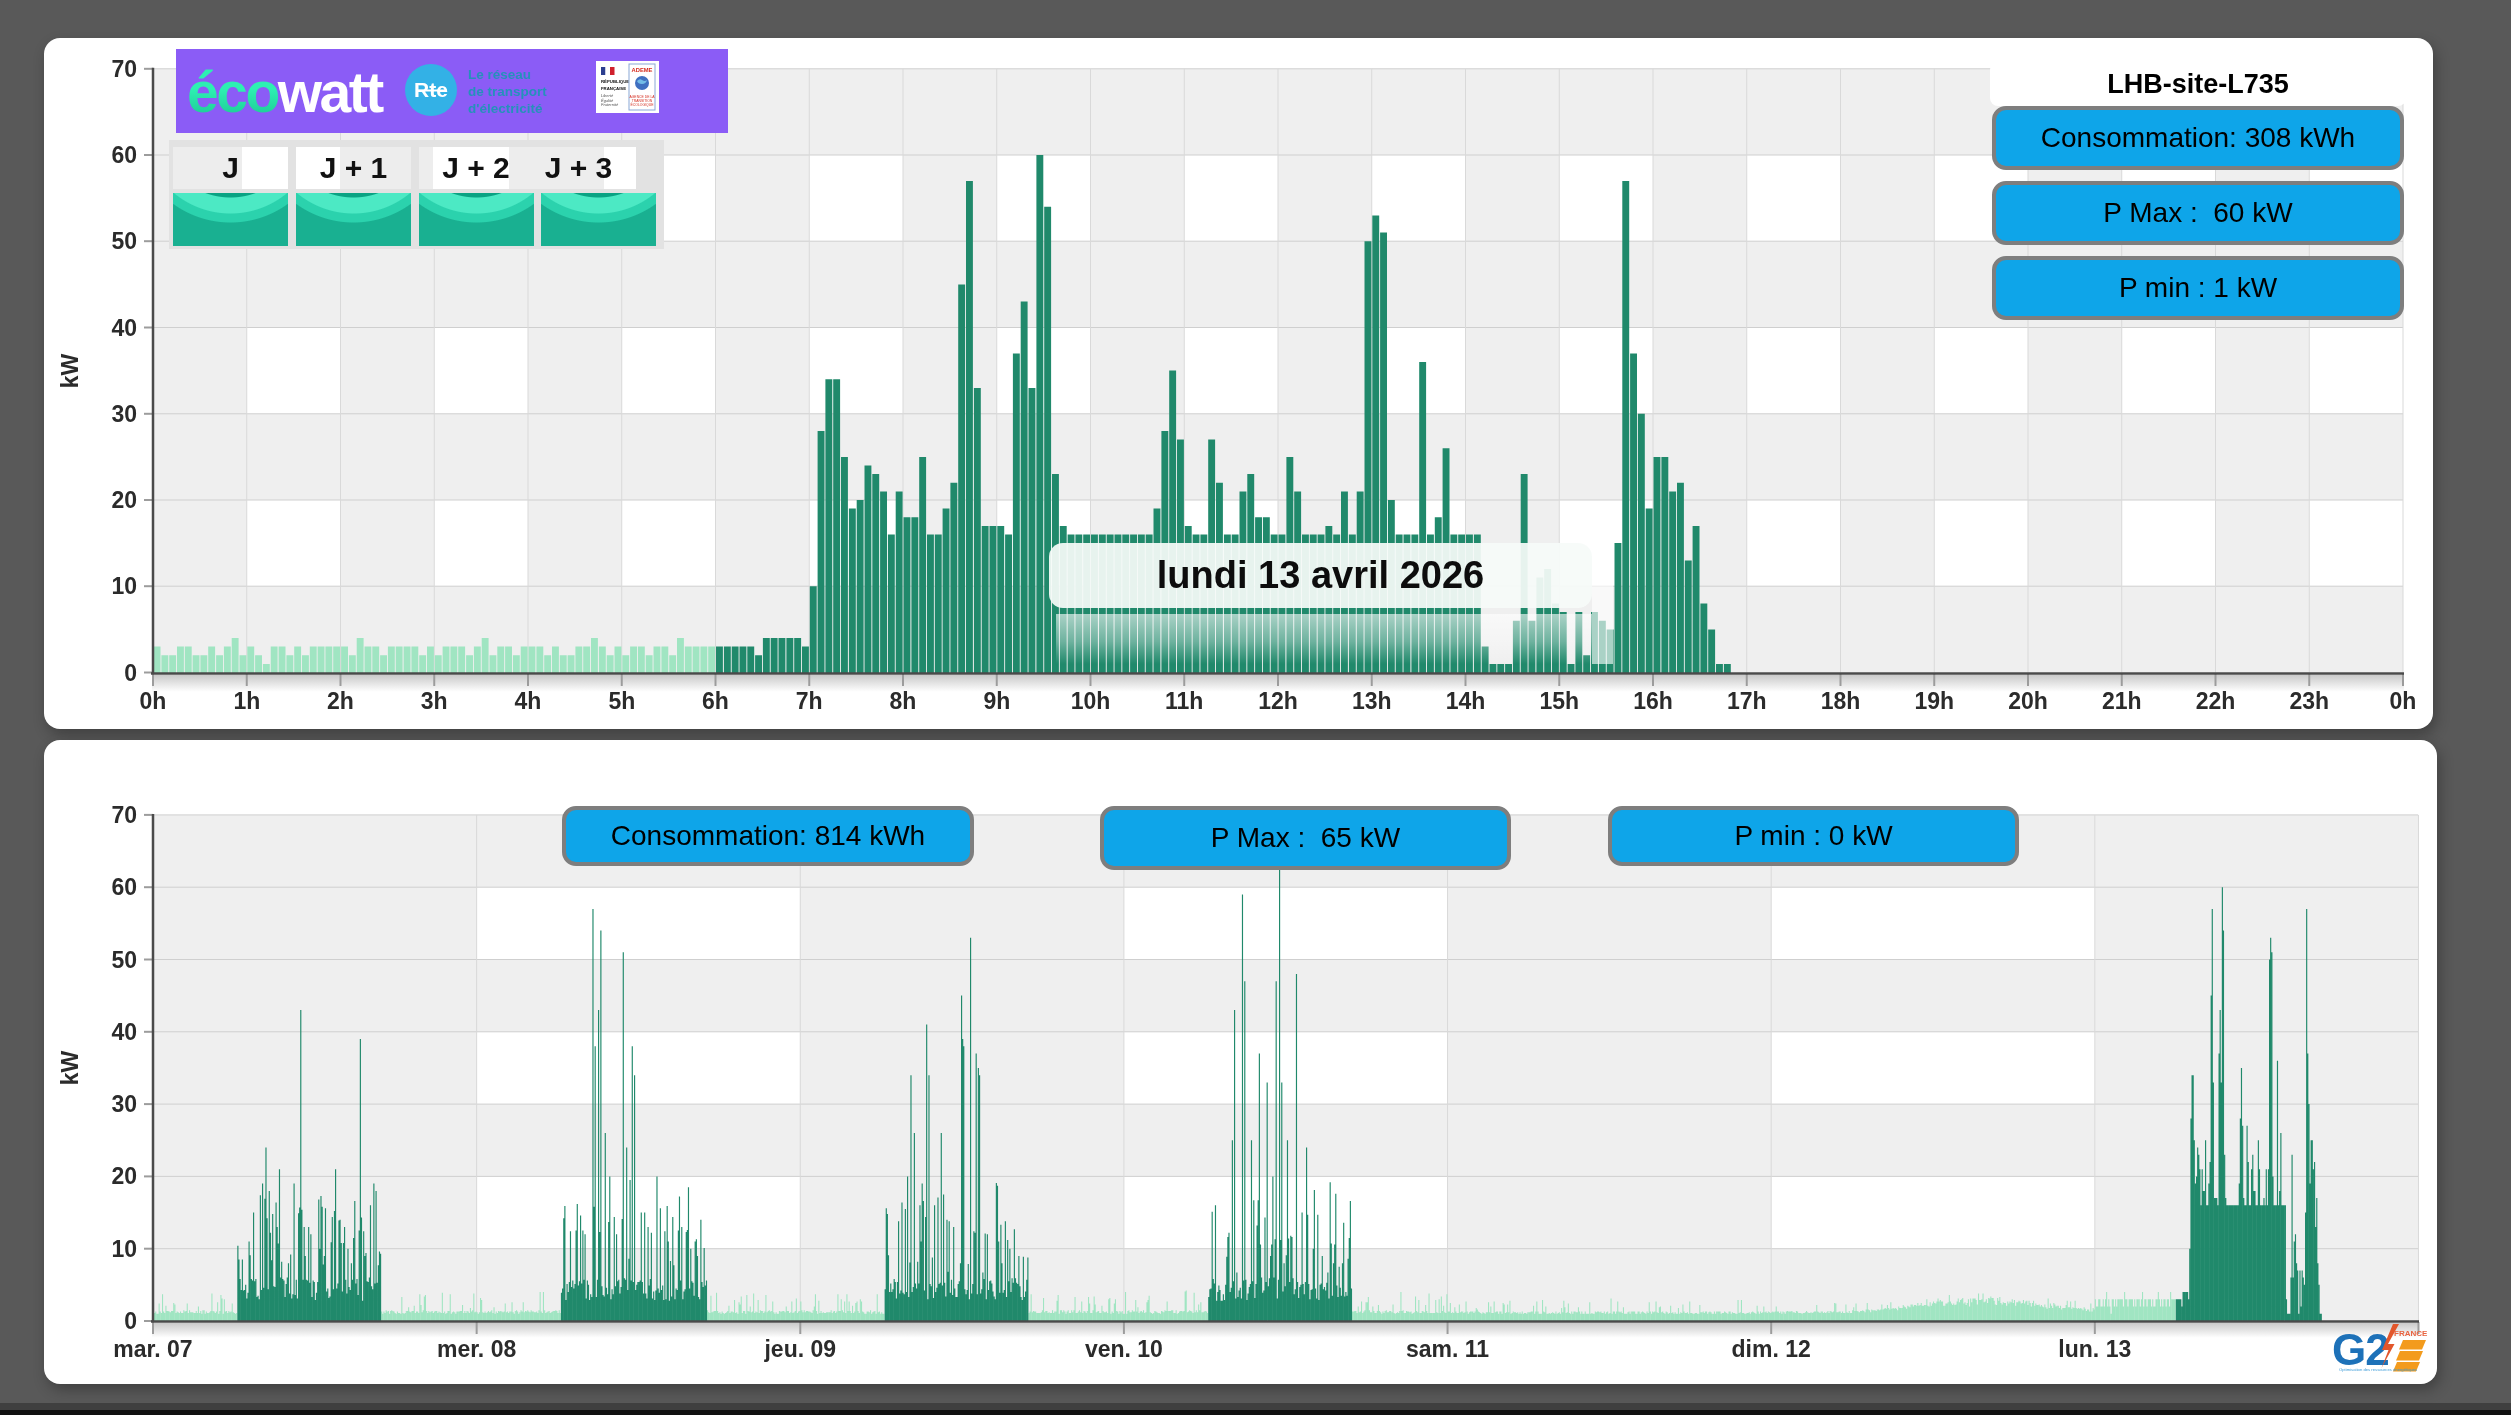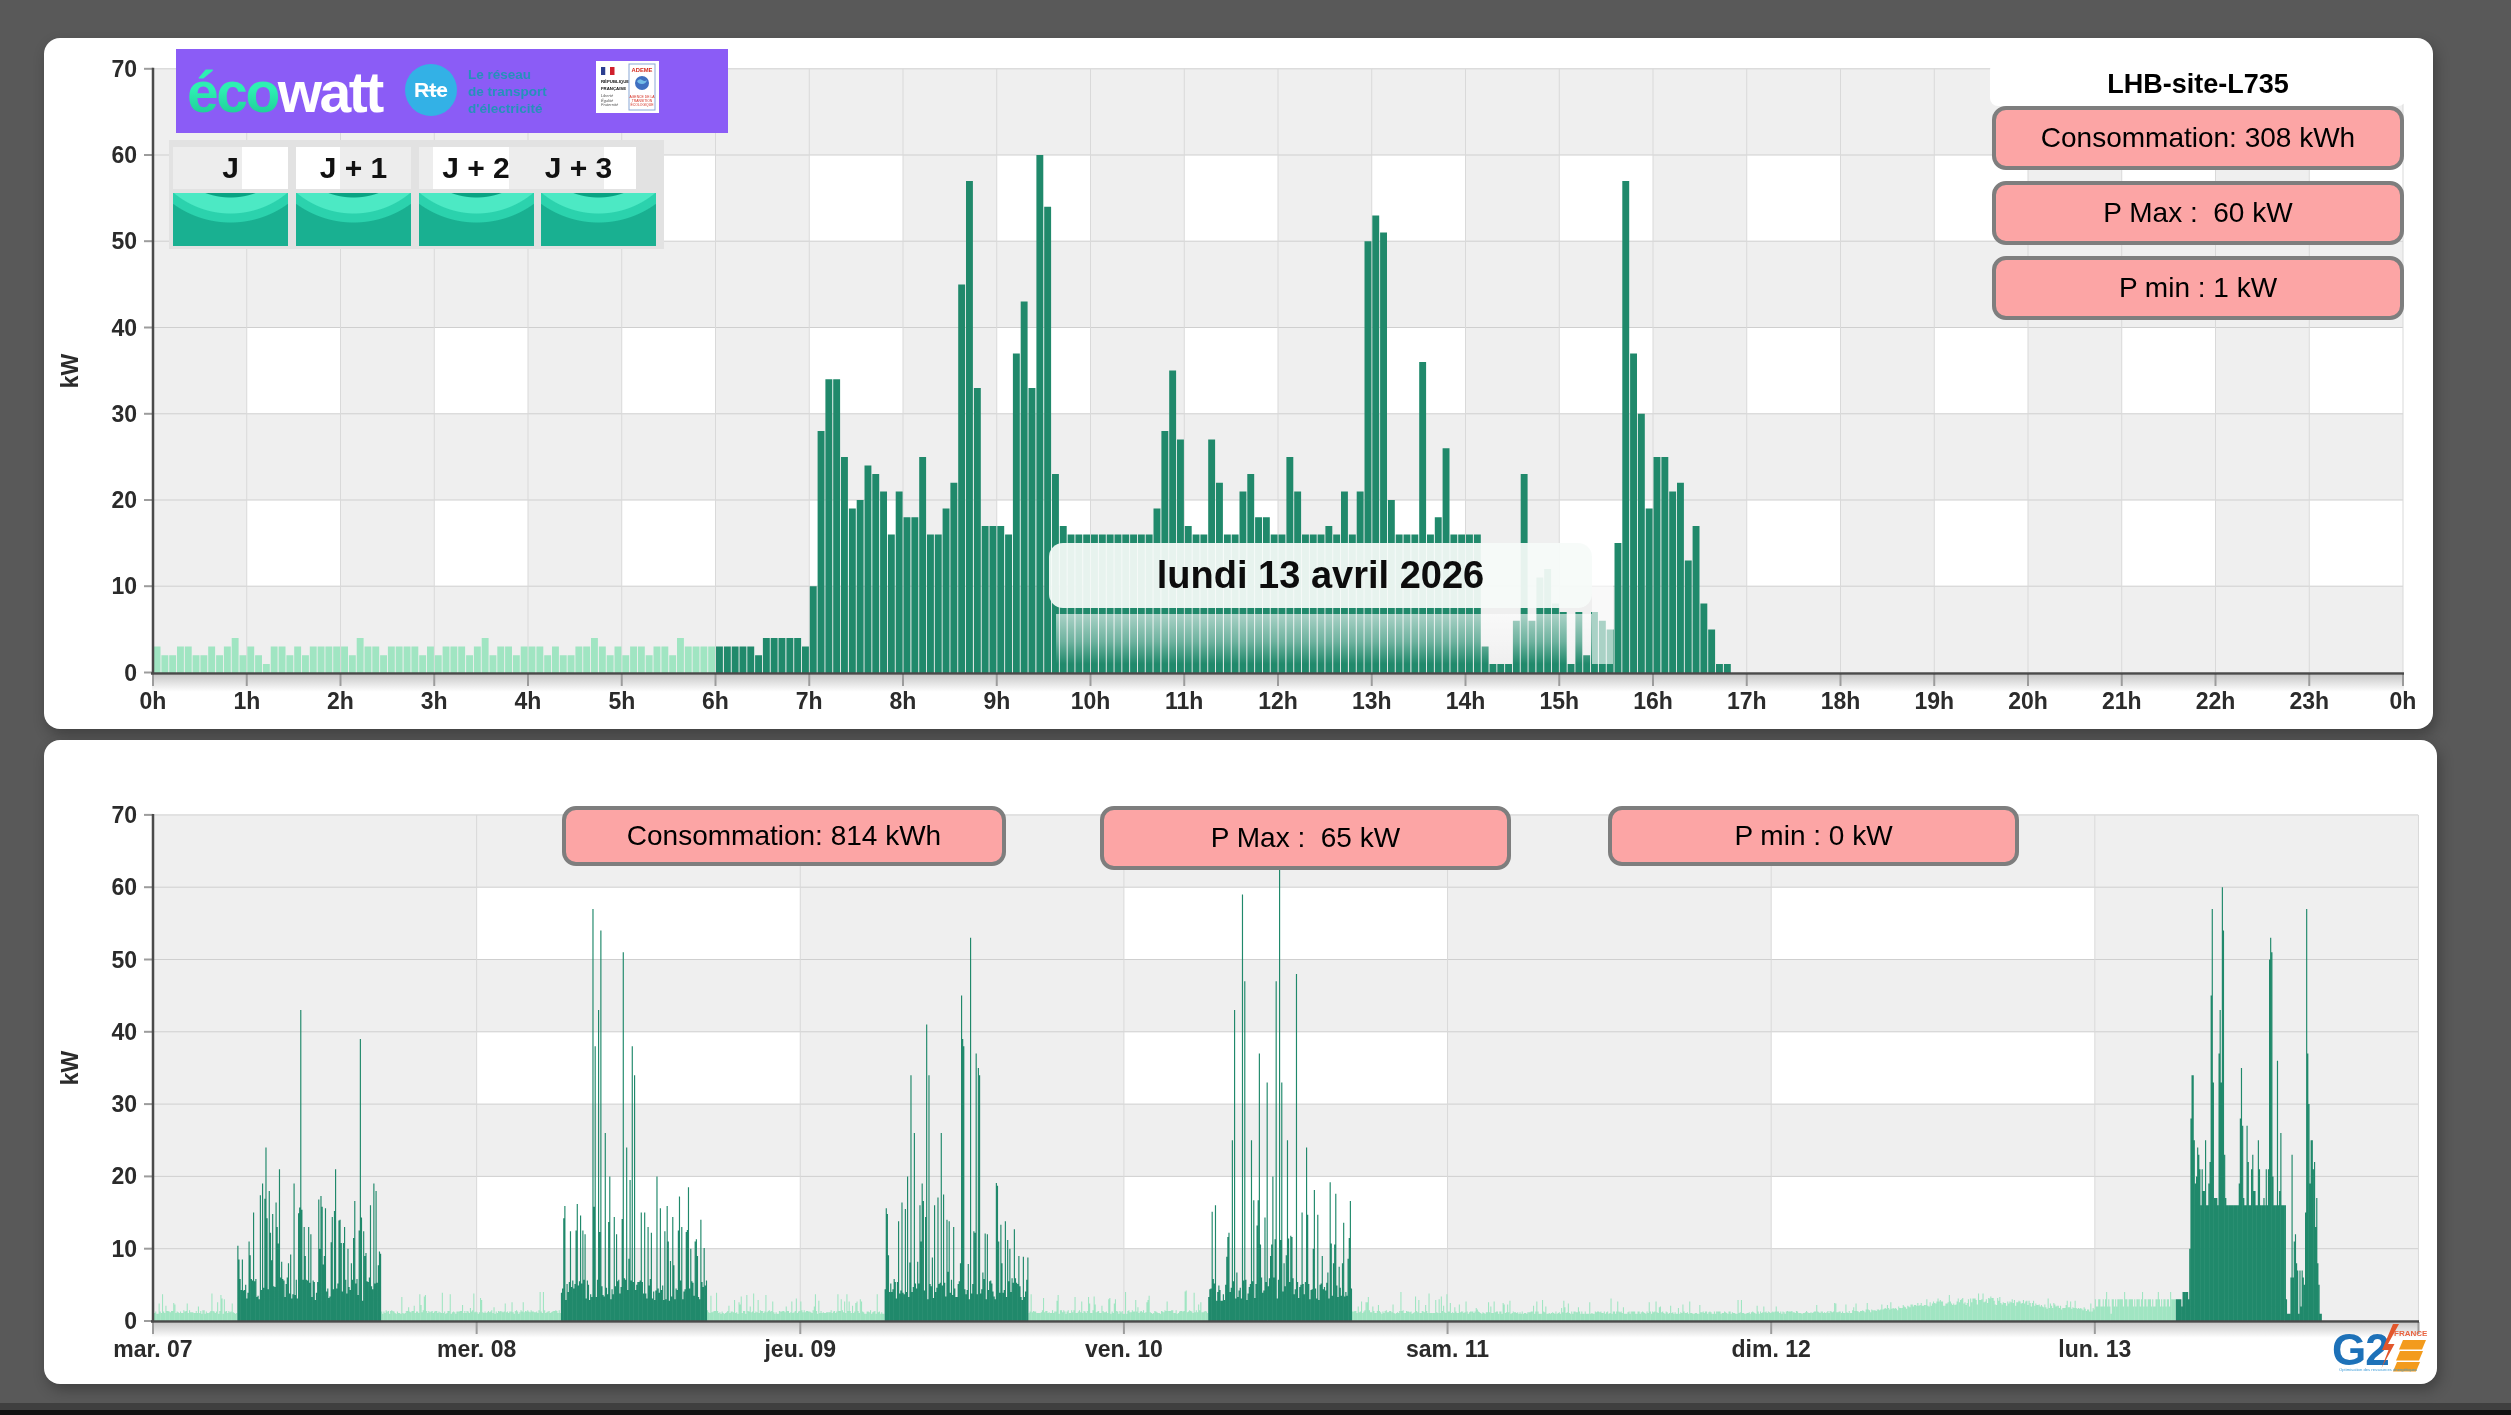--- a/index.html
+++ b/index.html
@@ -1,20 +1,20 @@
 <!DOCTYPE html>
 <html><head><meta charset="utf-8"><style>
 * { margin:0; padding:0; box-sizing:border-box; }
 html,body { width:2511px; height:1415px; background:#595959; font-family:"Liberation Sans",sans-serif; overflow:hidden; }
 .panel { position:absolute; background:#fff; border-radius:16px; box-shadow:3px 6px 14px rgba(0,0,0,0.28); }
 #p1 { left:44px; top:38px; width:2389px; height:691px; }
 #p2 { left:44px; top:740px; width:2393px; height:644px; }
 svg { position:absolute; left:0; top:0; }
 .tick { font:bold 23px "Liberation Sans",sans-serif; fill:#2b2b2b; }
-.ibox { position:absolute; background:#fca5a5; border:4px solid #7e7e7e; border-radius:14px;
+.ibox { position:absolute; background:#0ea5e9; border:4px solid #7e7e7e; border-radius:14px;
         display:flex; align-items:center; justify-content:center;
         font:28px "Liberation Sans",sans-serif; color:#000; }
 #lhb { position:absolute; left:1946px; top:24px; width:416px; height:44px; background:#fff; border-radius:8px;
        display:flex; align-items:center; justify-content:center; font:bold 27px "Liberation Sans",sans-serif; }
 #datebox { position:absolute; left:1005px; top:505px; width:543px; height:65px;
   background:rgba(246,251,249,0.93); border-radius:14px; display:flex; align-items:center; justify-content:center;
   font:bold 38px "Liberation Sans",sans-serif; color:#0d0d0d; }
 .jcell { position:absolute; top:7px; width:115px; height:42px;
   display:flex; align-items:center; justify-content:center; font:bold 30px "Liberation Sans",sans-serif; color:#111; }
 .gauge { position:absolute; top:53px; width:115px; height:53px;
@@ -298,18 +298,18 @@
   <g>
     <text x="2332" y="1365" font-size="44" font-weight="bold" fill="#1d71b8" font-family="Liberation Sans" letter-spacing="-1">G2</text>
     <path d="M2393 1324 l-11 26 h6.5 l-7 18 13 -24 h-6.5 l11 -20 Z" fill="#e2562b"></path>
     <text x="2394" y="1336" font-size="8" font-weight="bold" fill="#e86340" font-family="Liberation Sans">FRANCE</text>
     <path d="M2403 1340 h23 l-4 9.5 h-23 Z" fill="#f39b1d"></path>
     <path d="M2400 1351 h23 l-4 9.5 h-23 Z" fill="#f39b1d"></path>
     <path d="M2397 1362 h23 l-4 9.5 h-23 Z" fill="#f39b1d"></path>
     <text x="2339" y="1371" font-size="4.2" fill="#3b9bd8" font-family="Liberation Sans">Optimisation des ressources énergétiques</text>
   </g>
 </svg>
-<div class="ibox" style="left:518px;top:66px;width:444px;height:60px;">Consommation: 814 kWh</div>
+<div class="ibox" style="left:518px;top:66px;width:412px;height:60px;">Consommation: 814 kWh</div>
 <div class="ibox" style="left:1056px;top:66px;width:411px;height:64px;">P Max :&nbsp; 65 kW</div>
 <div class="ibox" style="left:1564px;top:66px;width:411px;height:60px;">P min : 0 kW</div>
 </div>
 <div style="position:absolute;left:0;top:1403px;width:2511px;height:7px;background:#3f3f3f;"></div>
 <div style="position:absolute;left:0;top:1410px;width:2511px;height:5px;background:#101010;"></div>
 
 </body></html>

